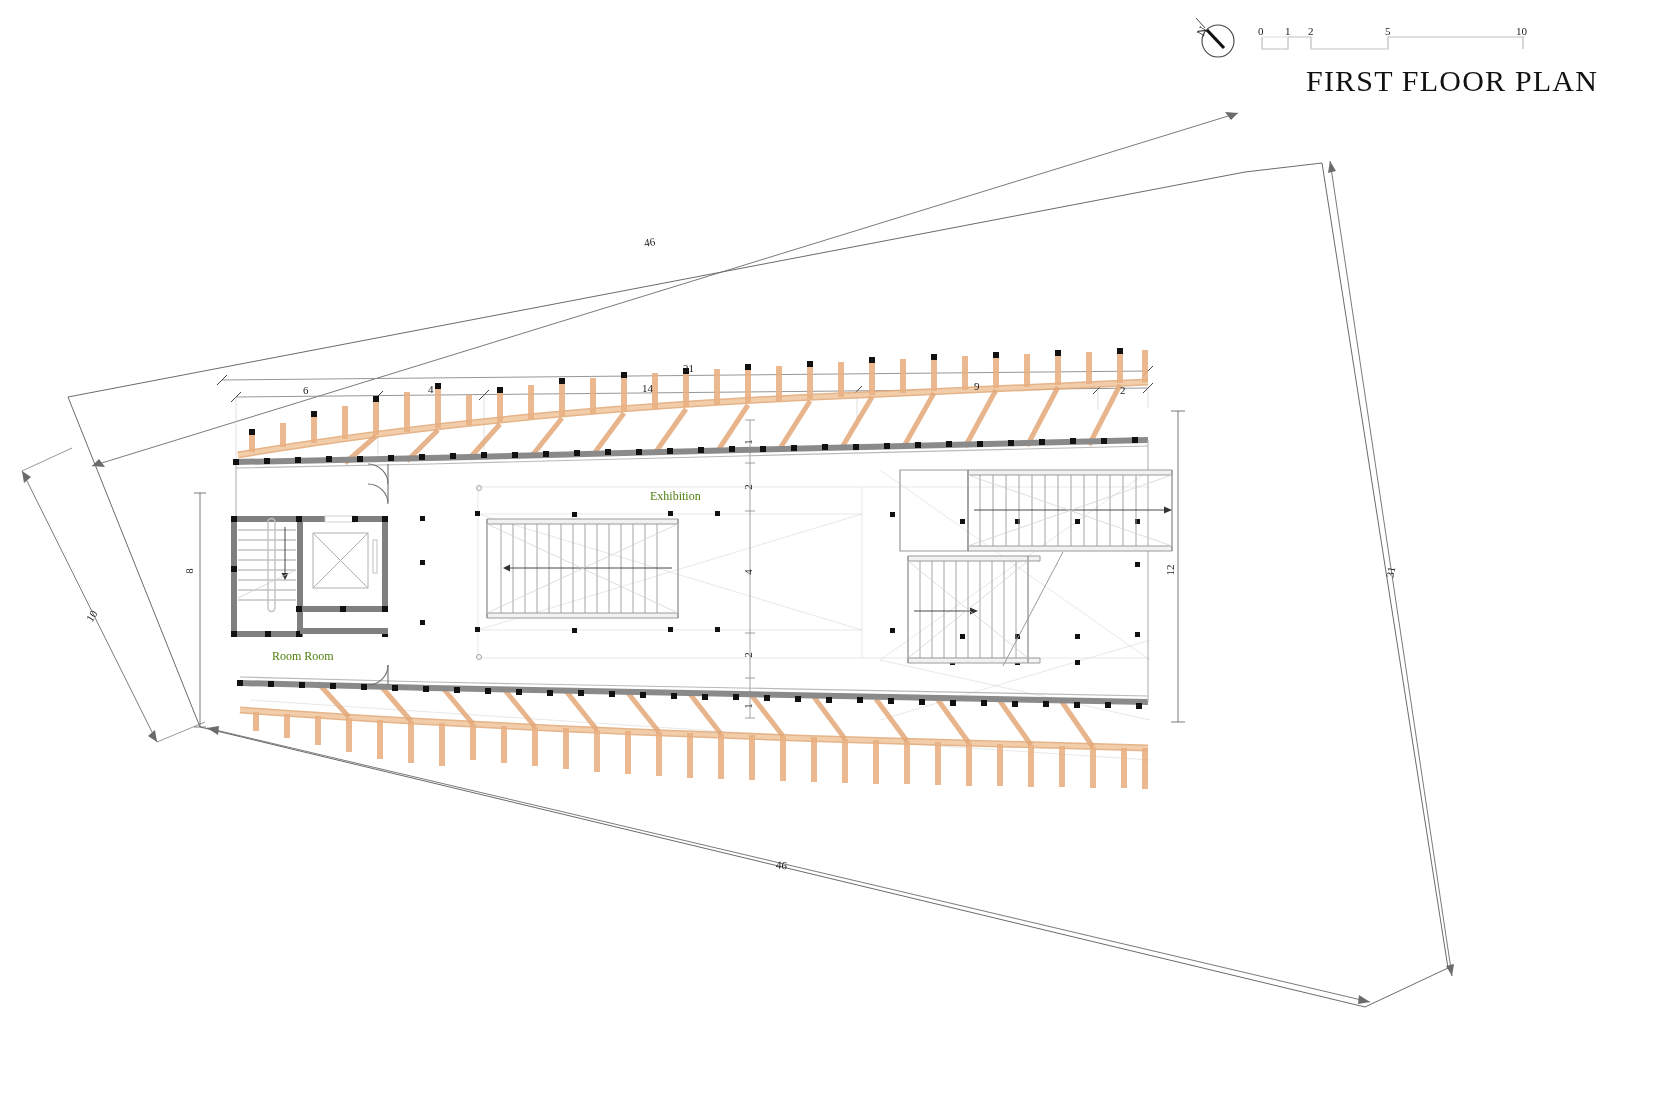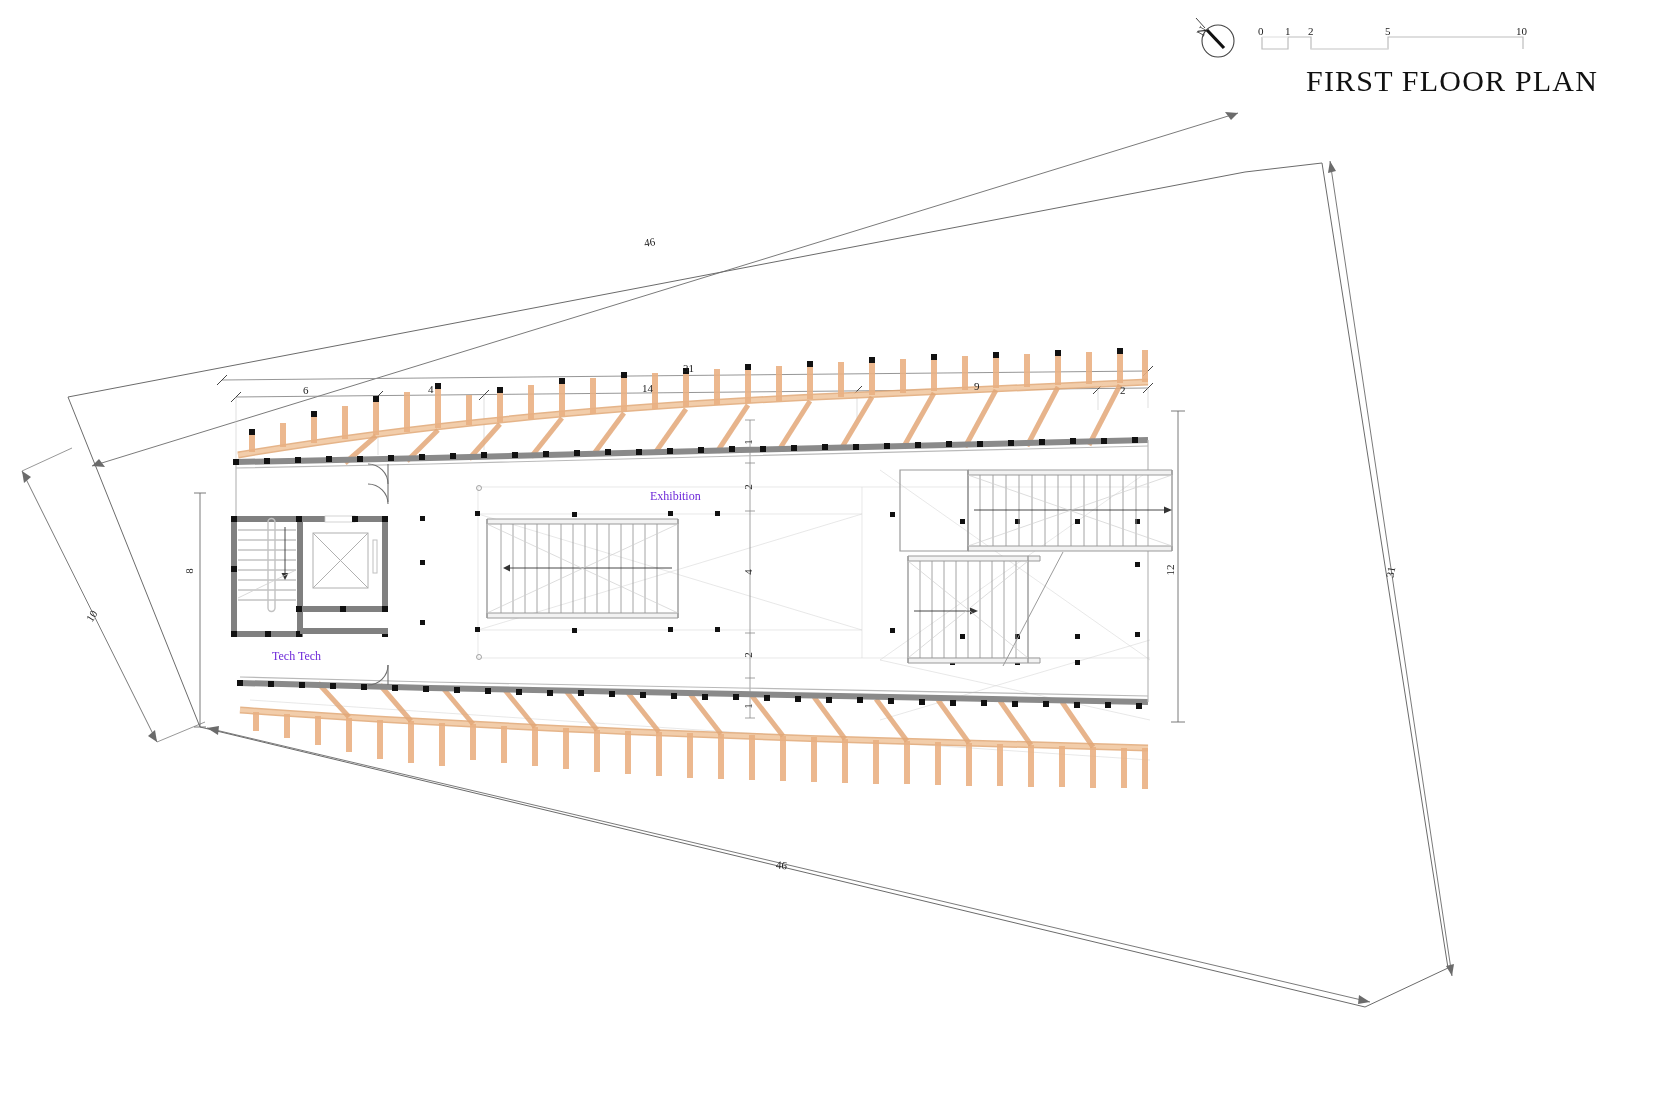--- a/index.html
+++ b/index.html
@@ -37,21 +37,21 @@
     position: absolute;
     font-family: "Liberation Serif", "DejaVu Serif", serif;
     font-size: 11px;
     color: #222;
     white-space: nowrap;
   }
   .room-label {
     position: absolute;
     font-family: "Liberation Serif", "DejaVu Serif", serif;
     font-size: 12px;
-    color: #6d28d9;
+    color: #4d7c0f;
     white-space: nowrap;
   }
   .north-n {
     position: absolute;
     font-family: "Liberation Serif", "DejaVu Serif", serif;
     font-size: 12px;
     color: #222;
     transform: rotate(-60deg);
     transform-origin: center center;
   }
@@ -555,21 +555,21 @@
 
   <div class="north-n" style="left:1198px; top:24px;">N</div>
 
   <div class="scale-num" style="left:1258px; top:25px;">0</div>
   <div class="scale-num" style="left:1285px; top:25px;">1</div>
   <div class="scale-num" style="left:1308px; top:25px;">2</div>
   <div class="scale-num" style="left:1385px; top:25px;">5</div>
   <div class="scale-num" style="left:1516px; top:25px;">10</div>
 
   <div class="room-label" style="left:650px; top:489px;">Exhibition</div>
-  <div class="room-label" style="left:272px; top:649px;">Tech Tech</div>
+  <div class="room-label" style="left:272px; top:649px;">Room Room</div>
 
   <div class="dim-label" style="left:644px; top:236px; transform:rotate(-9deg);">46</div>
 
   <div class="dim-label" style="left:683px; top:362px;">31</div>
 
   <div class="dim-label" style="left:303px; top:384px;">6</div>
   <div class="dim-label" style="left:428px; top:383px;">4</div>
   <div class="dim-label" style="left:642px; top:382px;">14</div>
   <div class="dim-label" style="left:974px; top:380px;">9</div>
   <div class="dim-label" style="left:1120px; top:384px;">2</div>

